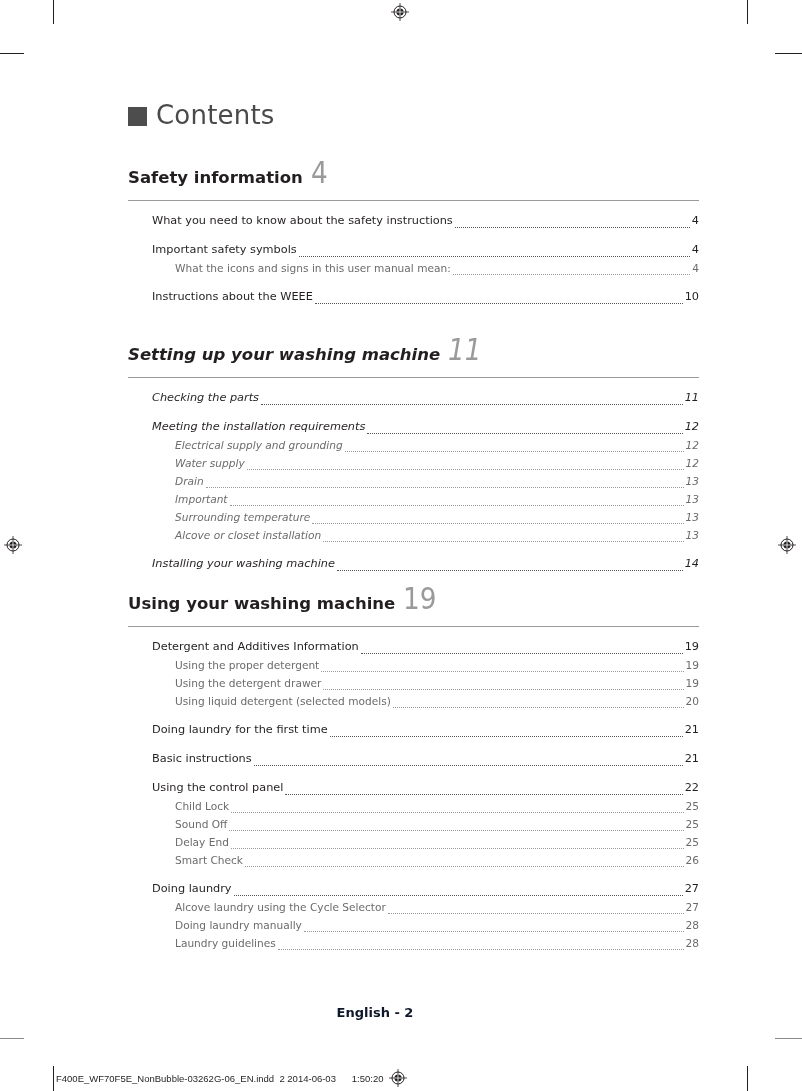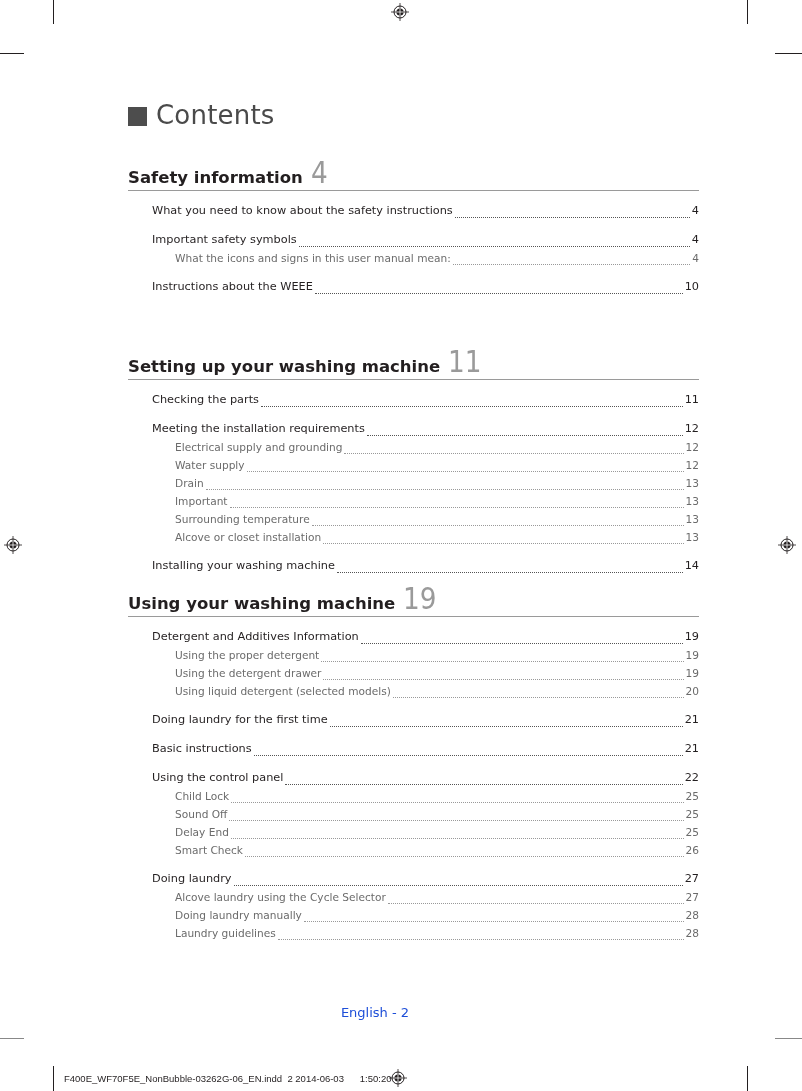--- a/index.html
+++ b/index.html
@@ -21,21 +21,21 @@
       display: flex; align-items: center;
       font-family: "DejaVu Sans", sans-serif;
       font-size: 26px; color: #4a4a4a; letter-spacing: 0.2px;
     }
     .title .sq { width: 19px; height: 19px; background: #4d4d4d; margin-right: 9px; margin-top: 2px; }
 
     .section { position: absolute; left: 128px; width: 571px; }
     .sec-head {
       display: flex; align-items: flex-end;
       border-bottom: 1px solid #9a9a9a;
-      padding-bottom: 2px; height: 34px;
+      padding-bottom: 12px; height: 34px;
     }
     .sec-title { font-size: 16.5px; font-weight: bold; color: #231f20; line-height: 20px; }
     .sec-page {
       font-size: 31px; font-weight: 300; color: #9a9a9a; margin-left: 8px;
       line-height: 32px; font-family: "DejaVu Sans", sans-serif;
       transform: scaleX(0.85); transform-origin: left bottom;
       -webkit-text-stroke: 0; font-weight: normal;
     }
     .entries { margin-top: 6px; }
     .entry {
@@ -50,24 +50,24 @@
       flex: 1 1 auto; overflow: hidden; margin: 0 2px;
       border-bottom: 1.5px dotted #555; height: 10px;
       align-self: center; margin-top: 2px;
     }
     .entry.l2 .dots { border-bottom-color: #999; }
     .entry .pg { flex: 0 0 auto; }
     .entry.l2 .pg { color: #6b6b6b; }
 
     .footer-page {
       position: absolute; left: 0; width: 750px; top: 1005px;
-      text-align: center; font-size: 13px; font-weight: normal; color: #1d4ed8;
+      text-align: center; font-size: 13px; font-weight: bold; color: #0f172a;
     }
     .slug {
-      position: absolute; left: 64px; top: 1073px;
+      position: absolute; left: 56px; top: 1073px;
       font-family: "Liberation Sans", sans-serif; font-size: 9.5px; color: #231f20;
       white-space: pre;
     }
   </style>
 </head>
 <body>
 
 <div class="crop v" style="left:53px; top:0; height:24px;"></div>
 <div class="crop h" style="left:0; top:53px; width:24px;"></div>
 <div class="crop v" style="left:747px; top:0; height:24px;"></div>
@@ -144,21 +144,21 @@
         <span class="dots"></span>
         <span class="pg">4</span>
       </div>
       <div class="entry l1">
         <span class="lbl">Instructions about the WEEE</span>
         <span class="dots"></span>
         <span class="pg">10</span>
       </div>
     </div>
   </div>
-<div class="section" id="sec-1" style="top:343px;">
+<div class="section" id="sec-1" style="top:331px;font-style:italic;">
     <div class="sec-head">
       <span class="sec-title">Setting up your washing machine</span>
       <span class="sec-page">11</span>
     </div>
     <div class="entries">
       <div class="entry l1">
         <span class="lbl">Checking the parts</span>
         <span class="dots"></span>
         <span class="pg">11</span>
       </div>

